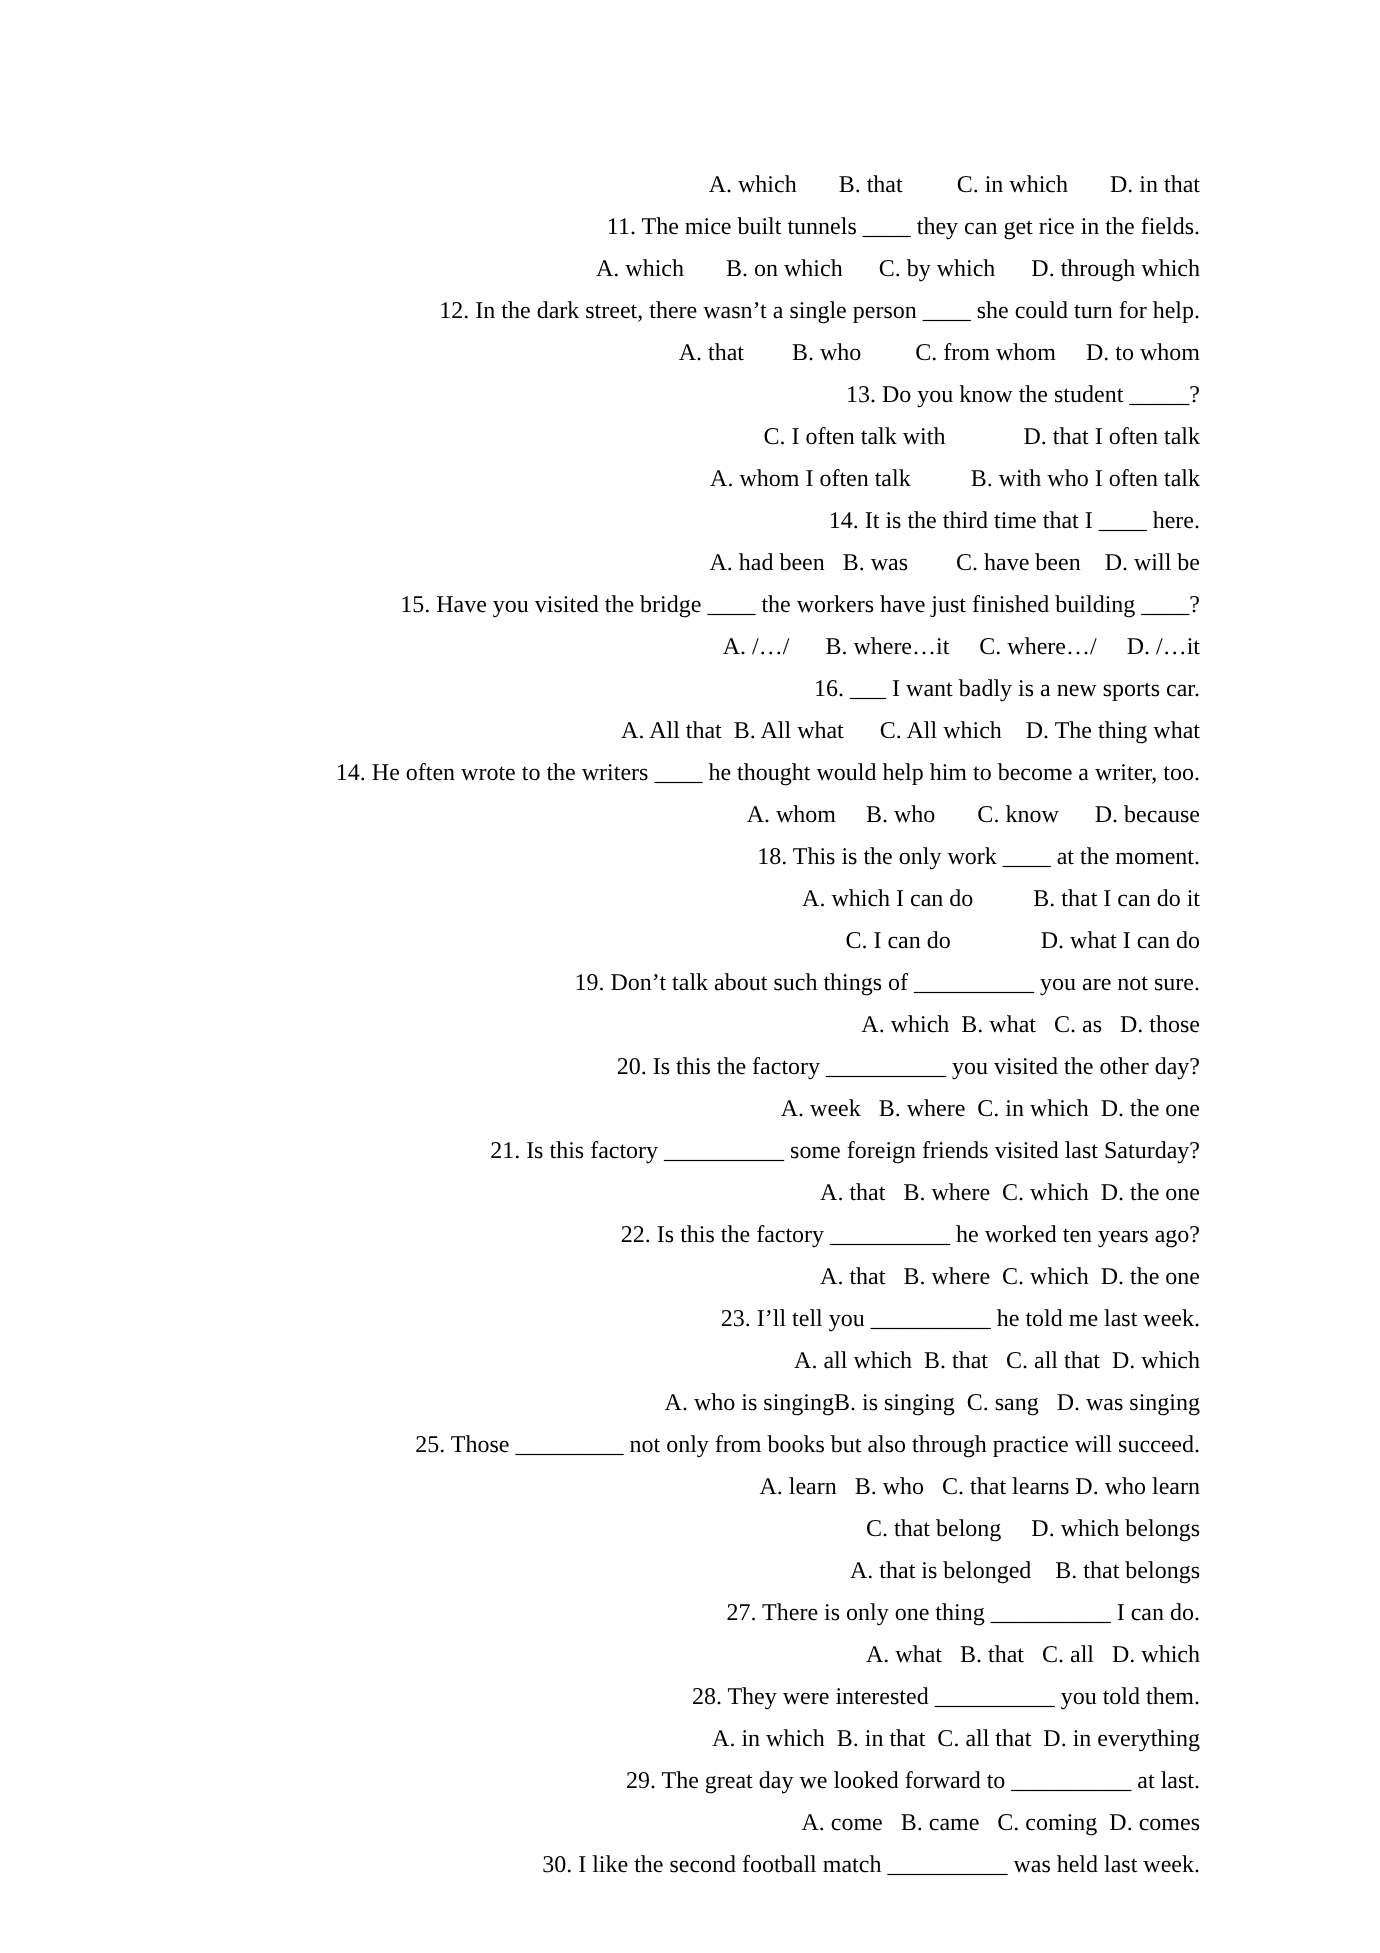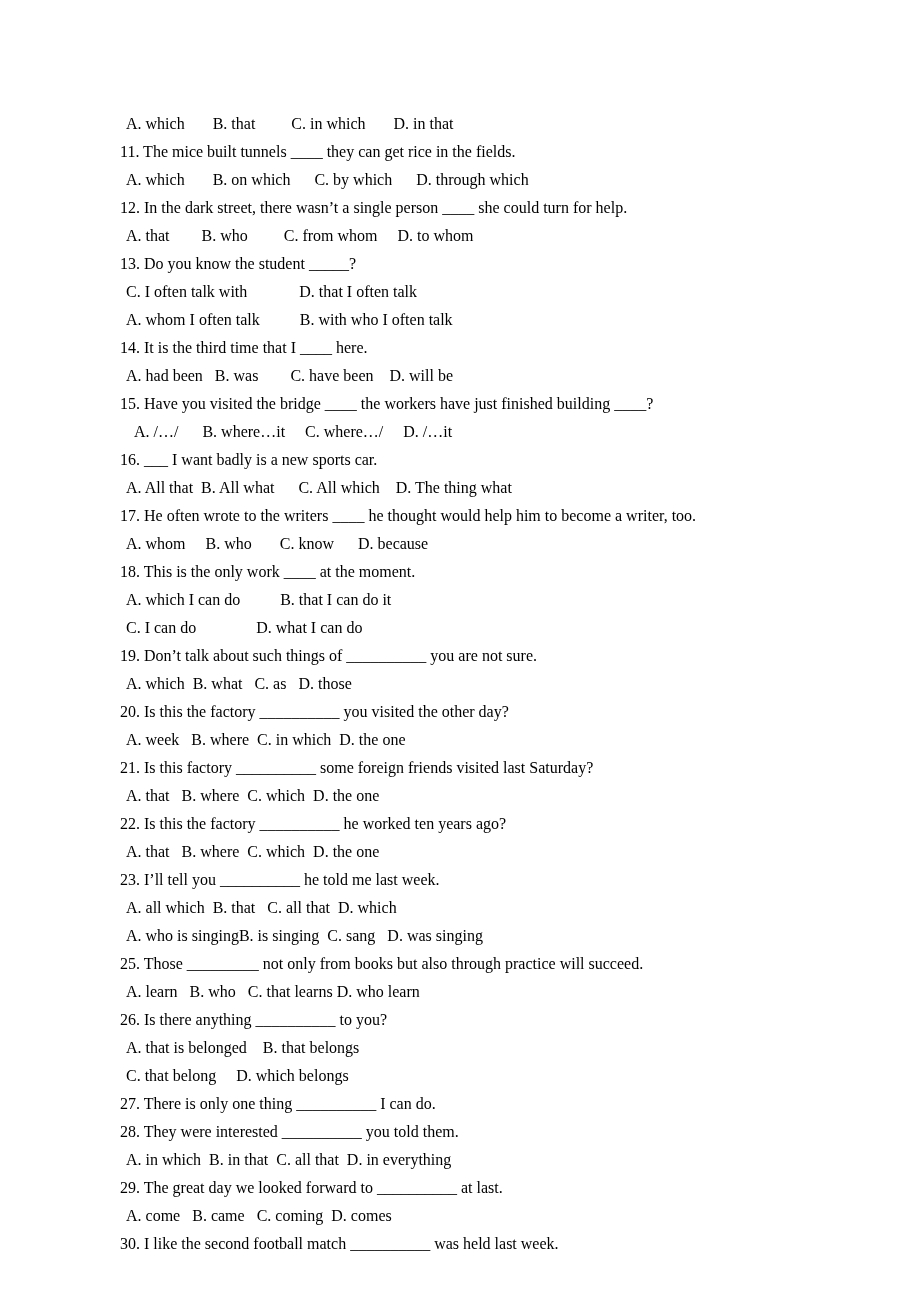--- a/index.html
+++ b/index.html
@@ -11,20 +11,21 @@
     color: #000;
     line-height: 1.75;
   }
   .page {
     width: 920px;
     box-sizing: border-box;
     padding: 110px 120px 60px 120px;
   }
   .line {
     white-space: pre-wrap;
+    text-align: right;
   }
   .opts {
     padding-left: 6px;
   }
   .sub {
     padding-left: 14px;
   }
 </style>
 </head>
 <body>
@@ -37,40 +38,40 @@
     <div class="line opts">A. that        B. who         C. from whom     D. to whom</div>
     <div class="line ">13. Do you know the student _____?</div>
     <div class="line opts">C. I often talk with             D. that I often talk</div>
     <div class="line opts">A. whom I often talk          B. with who I often talk</div>
     <div class="line ">14. It is the third time that I ____ here.</div>
     <div class="line opts">A. had been   B. was        C. have been    D. will be</div>
     <div class="line ">15. Have you visited the bridge ____ the workers have just finished building ____?</div>
     <div class="line sub">A. /…/      B. where…it     C. where…/     D. /…it</div>
     <div class="line ">16. ___ I want badly is a new sports car.</div>
     <div class="line opts">A. All that  B. All what      C. All which    D. The thing what</div>
-    <div class="line ">17. He often wrote to the writers ____ he thought would help him to become a writer, too.</div>
+    <div class="line ">14. He often wrote to the writers ____ he thought would help him to become a writer, too.</div>
     <div class="line opts">A. whom     B. who       C. know      D. because</div>
     <div class="line ">18. This is the only work ____ at the moment.</div>
     <div class="line opts">A. which I can do          B. that I can do it</div>
     <div class="line opts">C. I can do               D. what I can do</div>
     <div class="line ">19. Don’t talk about such things of __________ you are not sure.</div>
     <div class="line opts">A. which  B. what   C. as   D. those</div>
     <div class="line ">20. Is this the factory __________ you visited the other day?</div>
     <div class="line opts">A. week   B. where  C. in which  D. the one</div>
     <div class="line ">21. Is this factory __________ some foreign friends visited last Saturday?</div>
     <div class="line opts">A. that   B. where  C. which  D. the one</div>
     <div class="line ">22. Is this the factory __________ he worked ten years ago?</div>
     <div class="line opts">A. that   B. where  C. which  D. the one</div>
     <div class="line ">23. I’ll tell you __________ he told me last week.</div>
     <div class="line opts">A. all which  B. that   C. all that  D. which</div>
     <div class="line opts">A. who is singingB. is singing  C. sang   D. was singing</div>
     <div class="line ">25. Those _________ not only from books but also through practice will succeed.</div>
     <div class="line opts">A. learn   B. who   C. that learns D. who learn</div>
-    <div class="line ">26. Is there anything __________ to you?</div>
+    <div class="line opts">C. that belong     D. which belongs</div>
     <div class="line opts">A. that is belonged    B. that belongs</div>
-    <div class="line opts">C. that belong     D. which belongs</div>
     <div class="line ">27. There is only one thing __________ I can do.</div>
+    <div class="line opts">A. what   B. that   C. all   D. which</div>
     <div class="line ">28. They were interested __________ you told them.</div>
     <div class="line opts">A. in which  B. in that  C. all that  D. in everything</div>
     <div class="line ">29. The great day we looked forward to __________ at last.</div>
     <div class="line opts">A. come   B. came   C. coming  D. comes</div>
     <div class="line ">30. I like the second football match __________ was held last week.</div>
   </div>
 
 </body></html>

